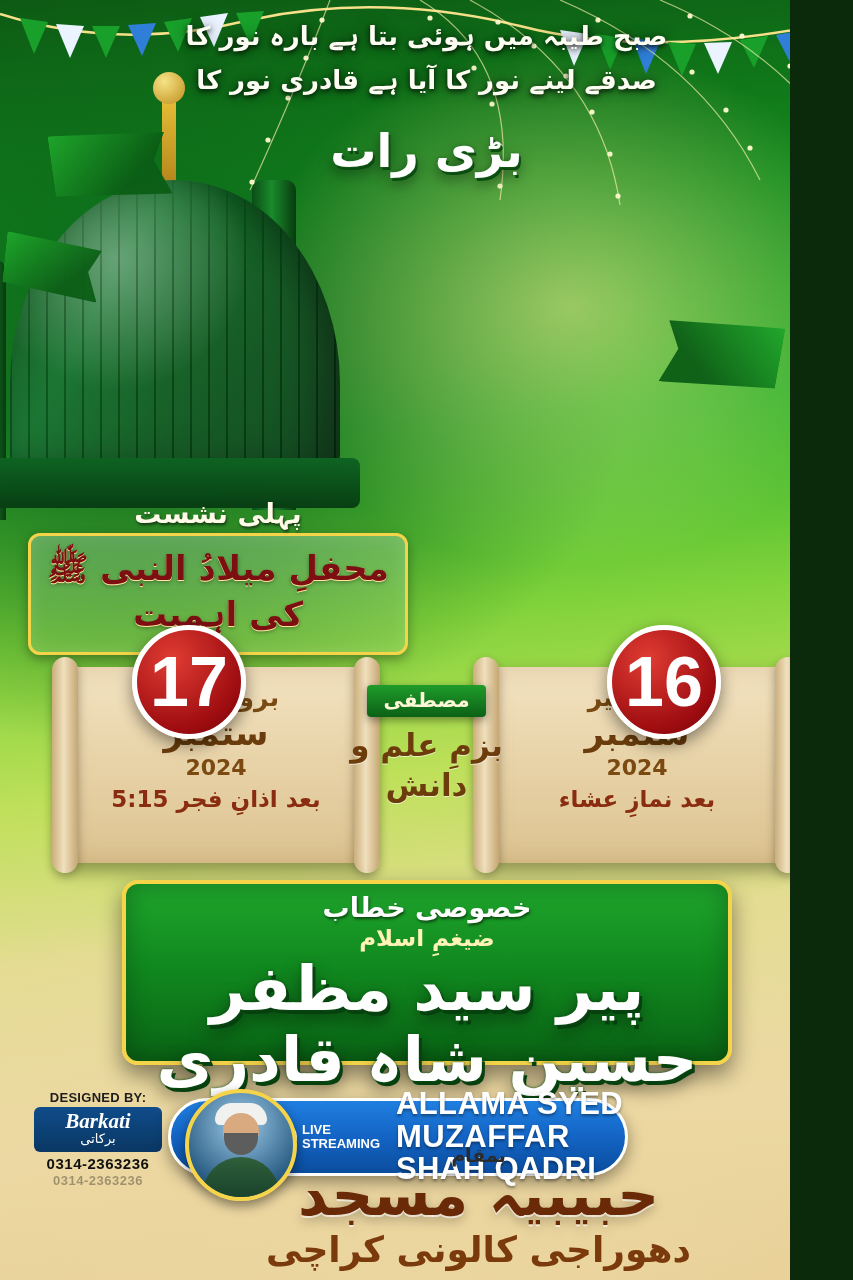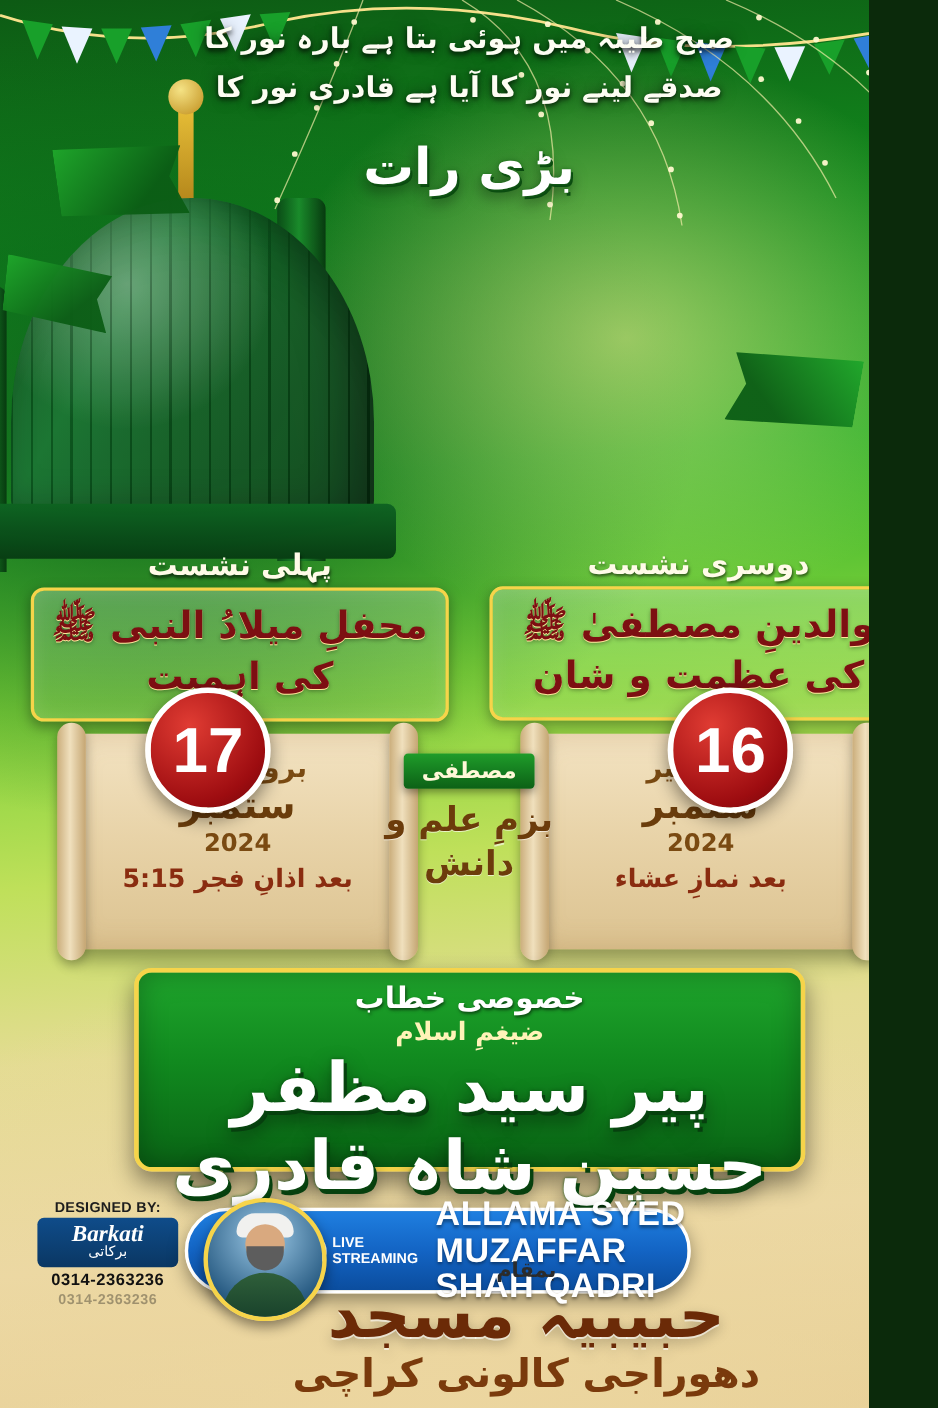--- a/index.html
+++ b/index.html
@@ -273,21 +273,21 @@
   .day-badge {
     position: absolute;
     top: 0px;
     width: 104px;
     height: 104px;
     border-radius: 50%;
     background: radial-gradient(circle at 34% 28%, #e03c33, #9d0c10 70%, #6e060a 100%);
     border: 5px solid #ffffff;
     box-shadow: 0 6px 16px rgba(0,0,0,0.45);
     color: #fff;
-    font-size: 58px;
+    font-size: 70px;
     font-weight: bold;
     display: flex;
     align-items: center;
     justify-content: center;
     font-family: "Liberation Sans", sans-serif;
   }
   .day-badge.left  { left: 112px; }
   .day-badge.right { right: 112px; }
 
   .center-ribbon {
@@ -629,26 +629,20 @@
     <div class="title-sub">بڑی رات</div>
   </div>
 
   <div class="sessions">
     <div class="session">
       <div class="session-label">پہلی نشست</div>
       <div class="session-box">
         <div class="session-title">محفلِ میلادُ النبی ﷺ کی اہمیت</div>
       </div>
     </div>
-    <div class="session">
-      <div class="session-label">دوسری نشست</div>
-      <div class="session-box">
-        <div class="session-title">والدینِ مصطفیٰ ﷺ کی عظمت و شان</div>
-      </div>
-    </div>
   </div>
 
   <div class="dates">
 
     <div class="scroll right">
       <div class="scroll-inner">
         <div class="scroll-day">بروز پیر</div>
         <div class="scroll-date">ستمبر</div>
         <div class="scroll-year">2024</div>
         <div class="scroll-time">بعد نمازِ عشاء</div>

